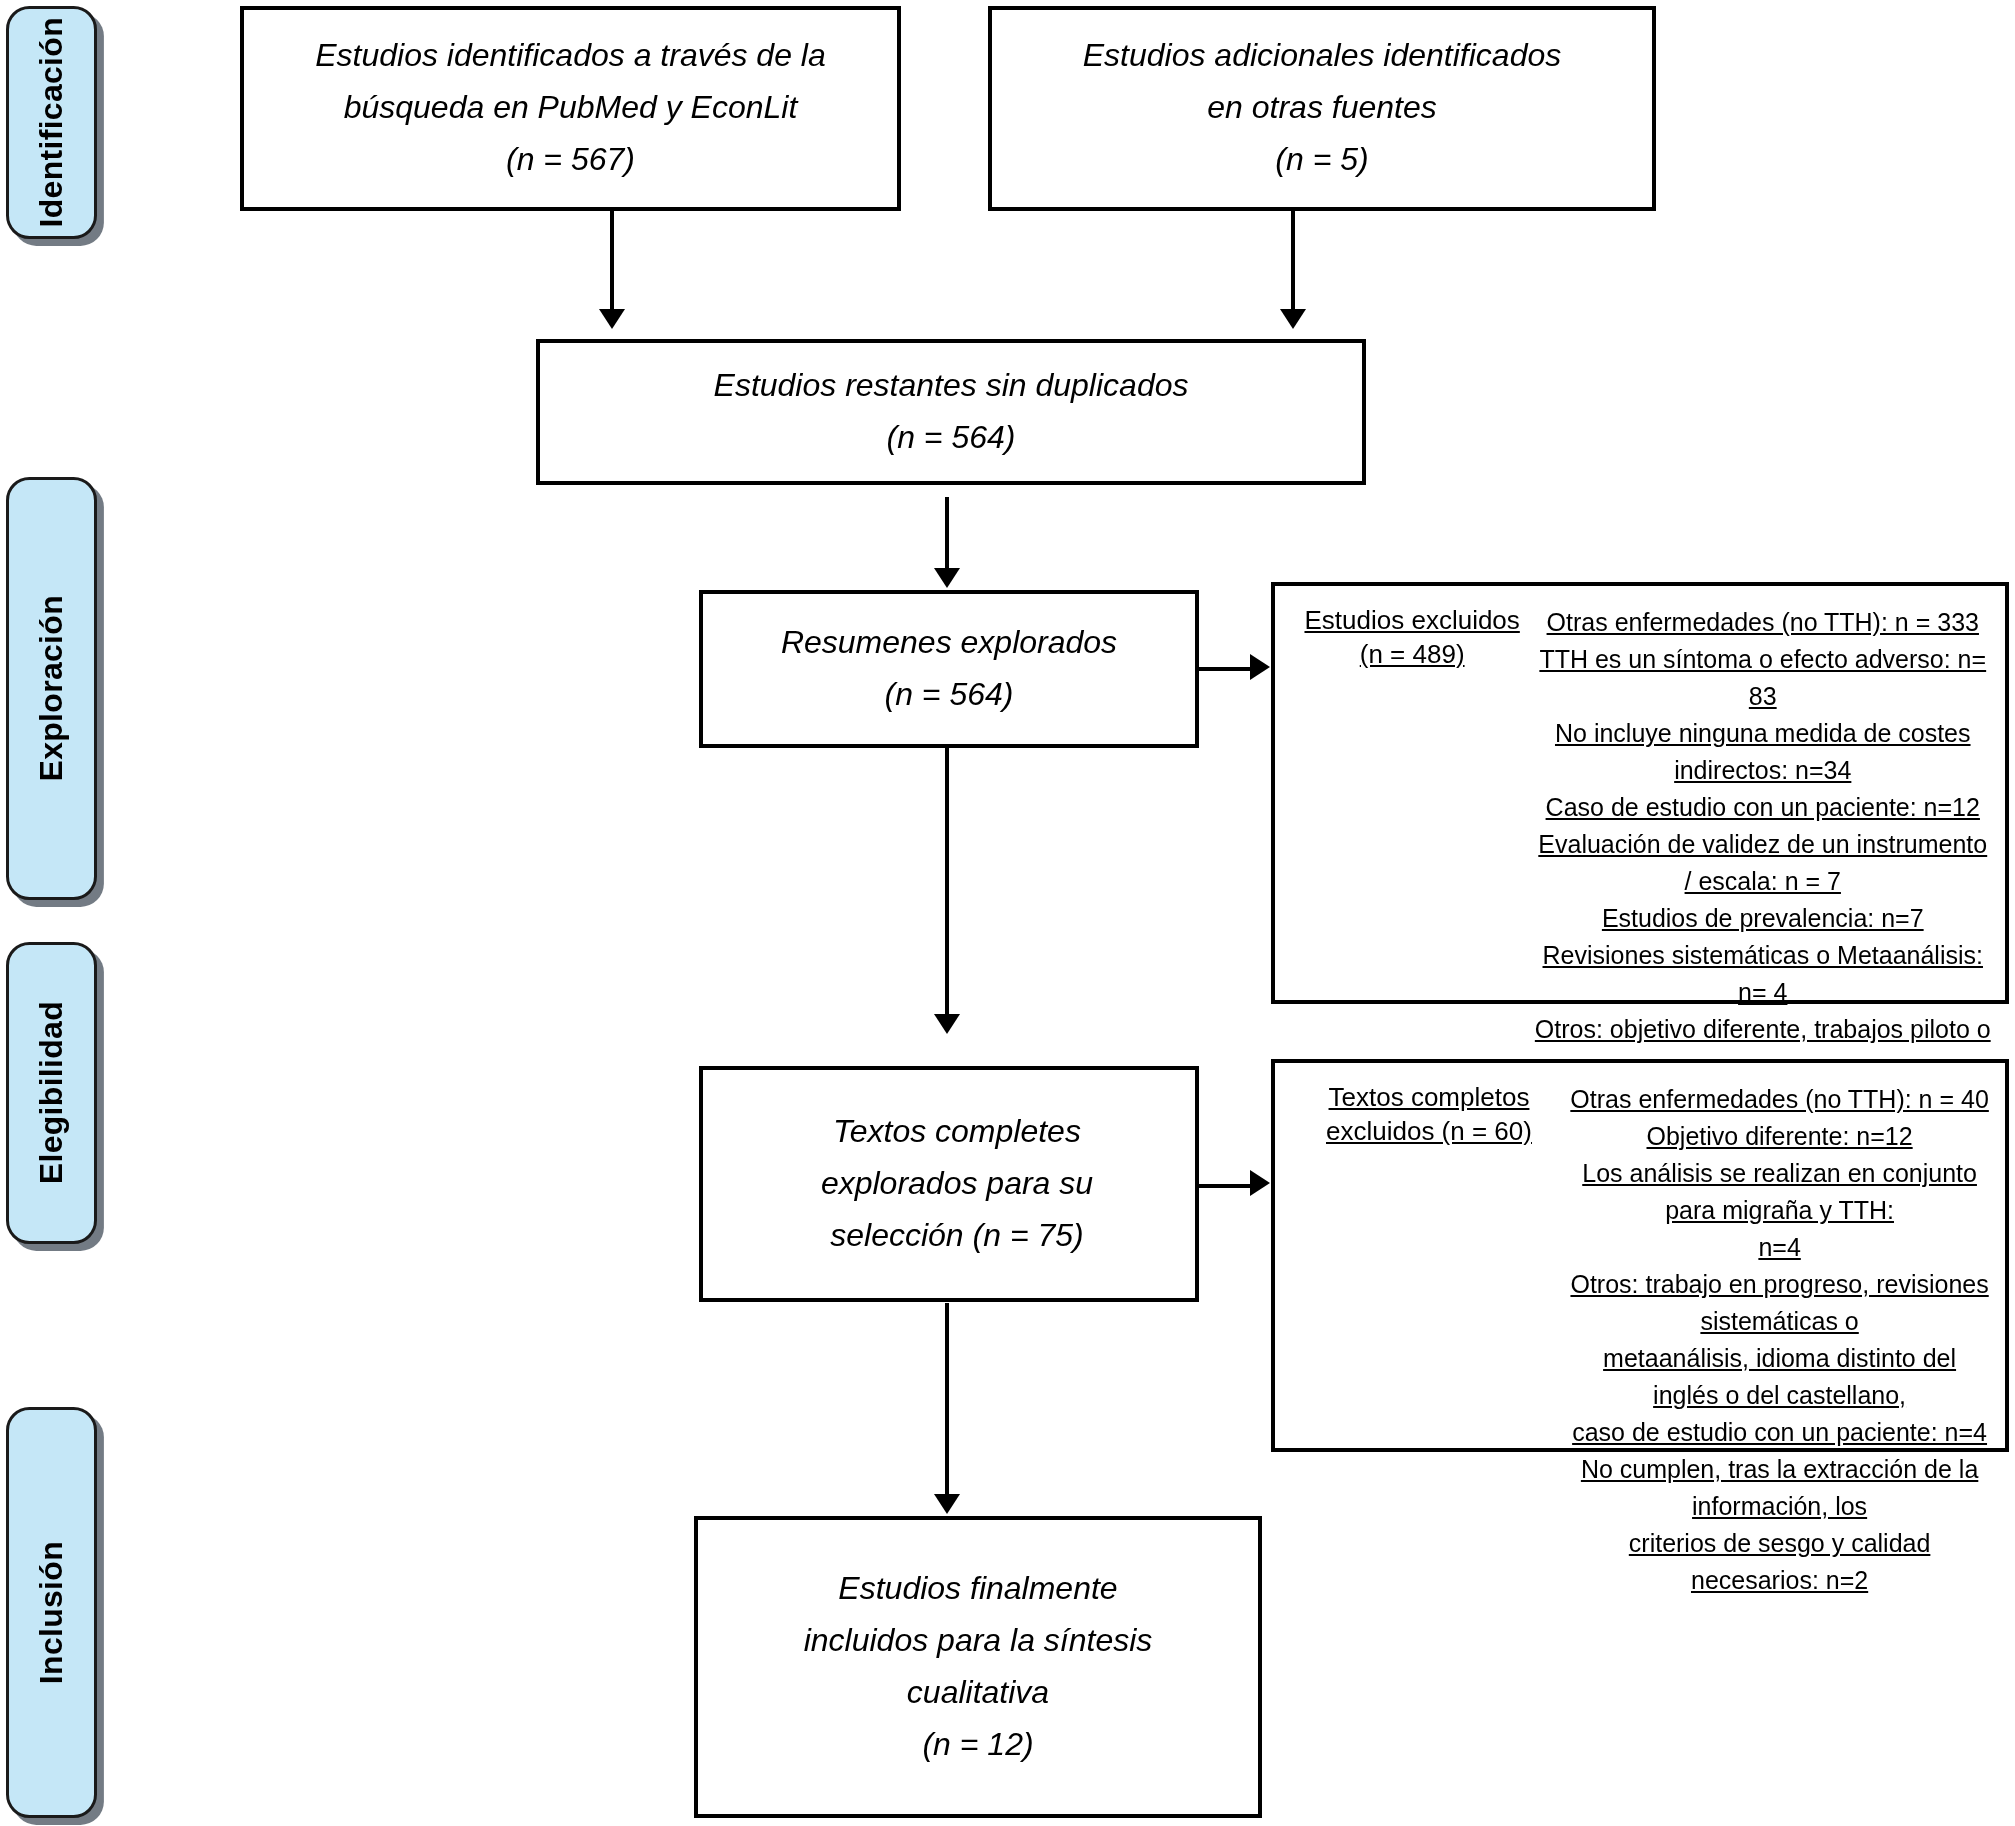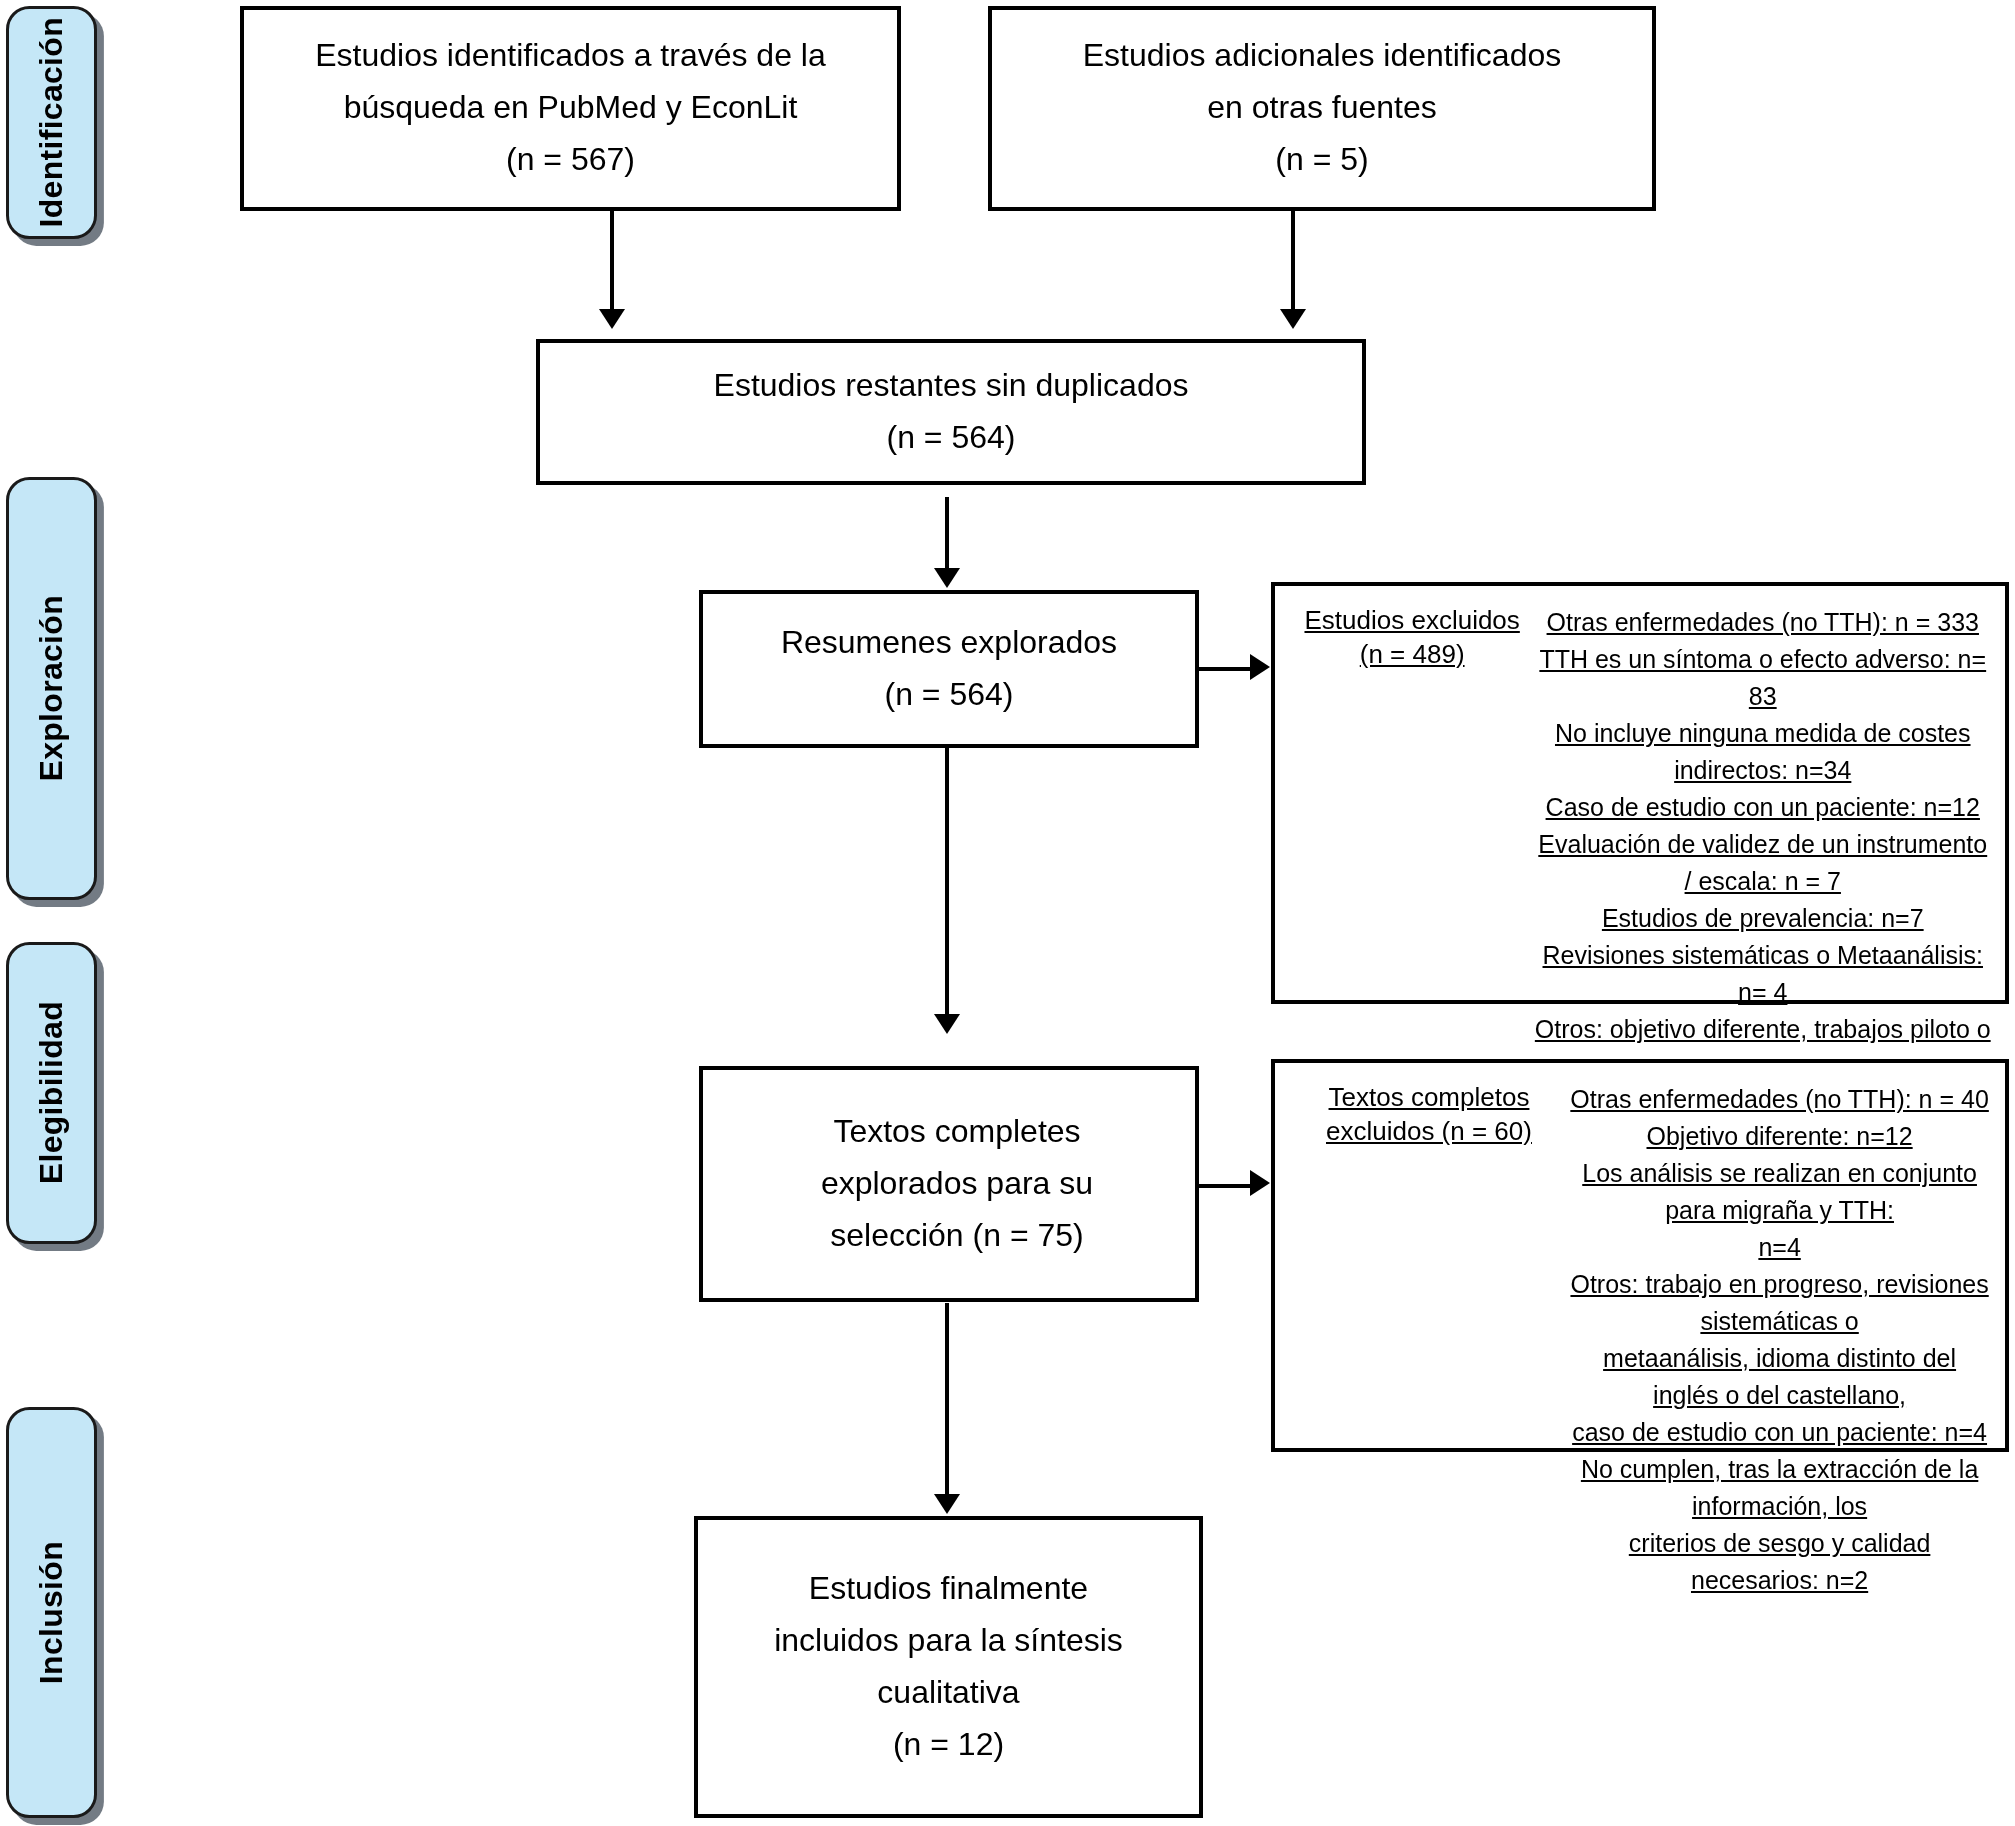--- a/index.html
+++ b/index.html
@@ -51,20 +51,21 @@
     align-items: center;
     justify-content: center;
   }
   .flow-box-text {
     text-align: center;
     font-size: 32px;
     line-height: 1.62;
     color: #000000;
     padding: 0 12.4px;
     white-space: pre-line;
+    font-style: italic;
   }
 
   
   .excl-box {
     position: absolute;
     box-sizing: border-box;
     background: #ffffff;
     border: 4.1px solid #000000;
     padding: 18px 13.8px 18px 15px;
     display: flex;
@@ -203,21 +204,21 @@
 Otros: trabajo en progreso, revisiones sistemáticas o
 metaanálisis, idioma distinto del inglés o del castellano,
 caso de estudio con un paciente: n=4
 No cumplen, tras la extracción de la información, los
 criterios de sesgo y calidad necesarios: n=2</div>
   </div>
 
   <div class="vline" style="left:945px; top:1303px; height:193px;"></div>
   <div class="arrow-down" style="left:934px; top:1494px;"></div>
 
-  <div class="flow-box" style="left:694px; top:1516px; width:509px; height:302px;align-items:center;">
+  <div class="flow-box" style="left:694px; top:1516px; width:568px; height:302px;align-items:center;">
     <div class="flow-box-text">Estudios finalmente
 incluidos para la síntesis
 cualitativa
 (n = 12)</div>
   </div>
 
 </div>
 
 
 </body></html>

